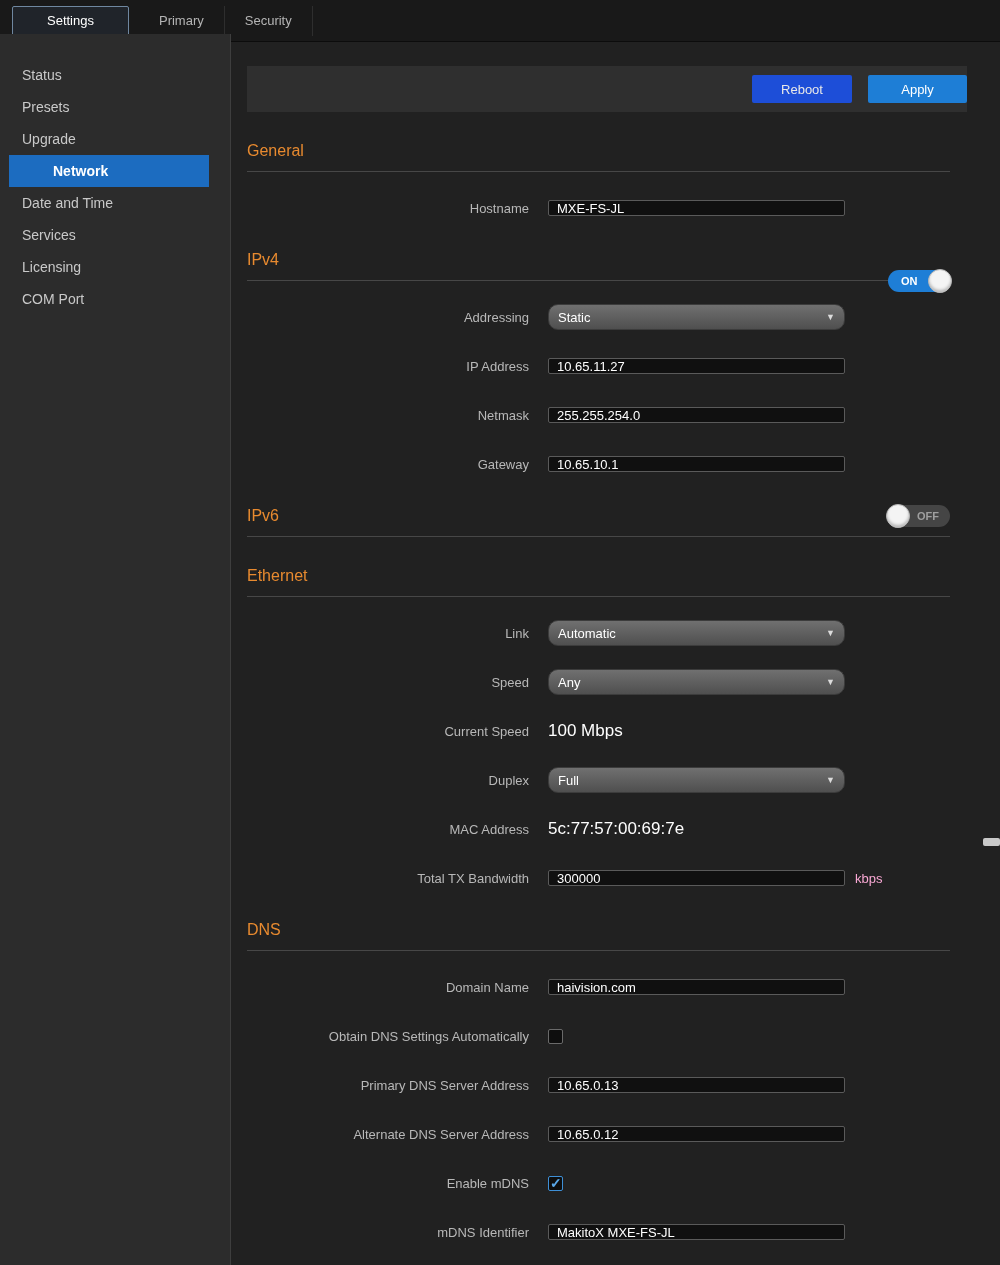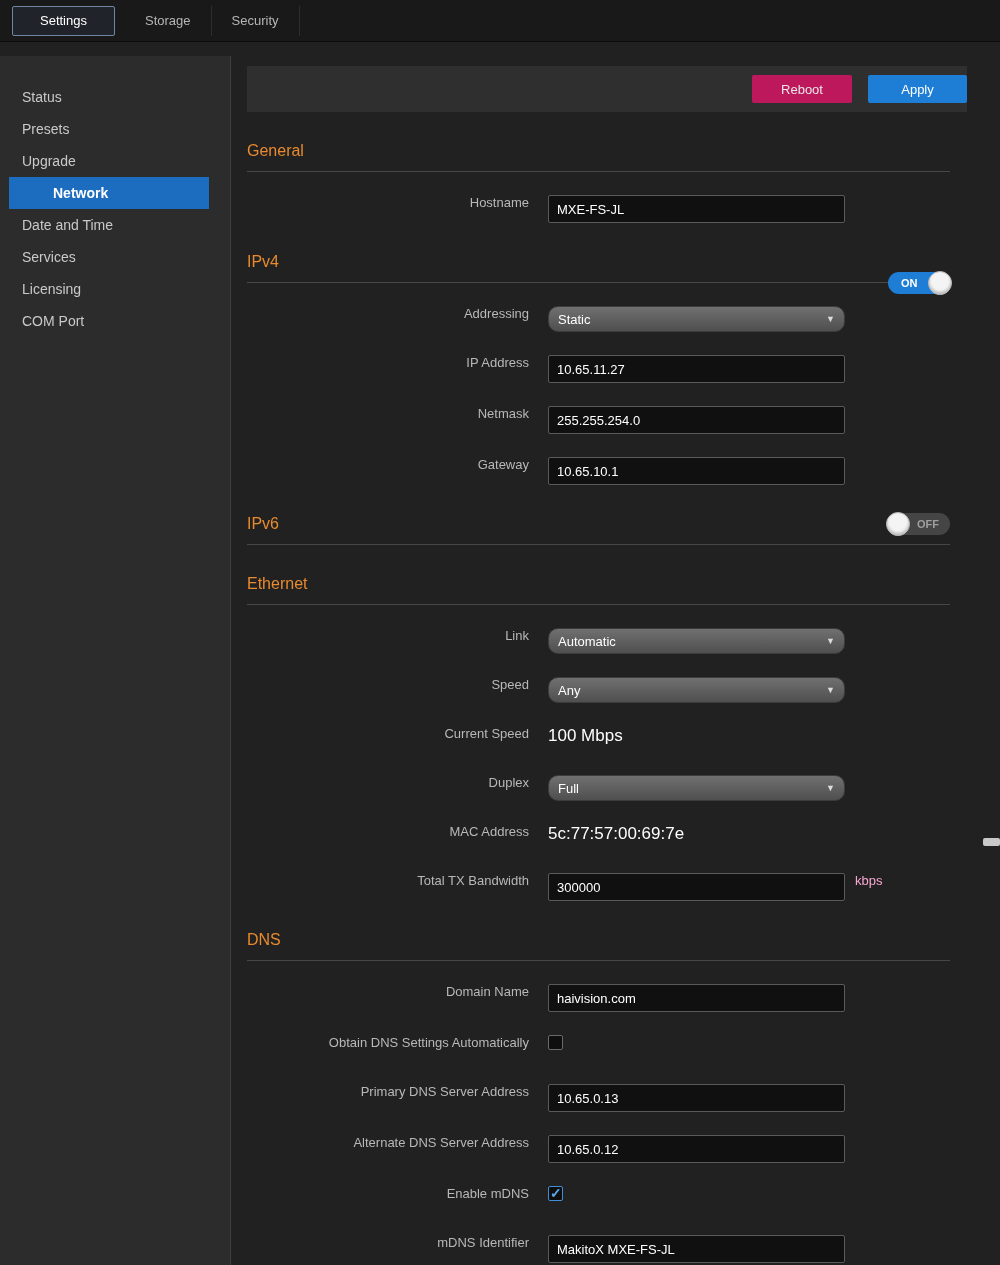--- a/index.html
+++ b/index.html
@@ -15,62 +15,62 @@
   .topbar {
     height:42px; background:#191919; border-bottom:1px solid #0c0c0c;
     display:flex; align-items:center; padding-left:12px;
   }
   .tab {
     font-size:13px; color:#b5b5b5; padding:8px 20px; cursor:default;
     border-right:1px solid #2e2e2e; line-height:14px;
   }
   .tab.active {
     color:#fff; background:#20242a; border:1px solid #6f87a0;
-    border-radius:2px; padding:7px 27px; margin-right:10px;
+    border-radius:2px; padding:7px 34px; margin-right:10px;
   }
   
   .sidebar {
-    position:absolute; top:56px; left:0; bottom:0; width:231px;
+    position:absolute; top:34px; left:0; bottom:0; width:231px;
     background:#2c2c2c; border-right:1px solid #3e3e3e; padding-top:25px;
   }
   .side-item {
     height:32px; line-height:32px; margin:0 21px 0 9px; padding-left:13px;
     font-size:14px; color:#c9c9c9; cursor:default;
   }
   .side-item.active { background:#1c6cc0; color:#ffffff; font-weight:bold;padding-left:44px; }
   
   .content {
     position:absolute; top:42px; left:232px; right:0; bottom:0;
     background:#212121; padding:24px 33px 0 15px;
   }
   .toolbar {
     height:46px; background:#2f2f2f; display:flex; align-items:center;
     justify-content:flex-end; padding:0;
   }
   .btn {
     height:28px; border:none; border-radius:2px; font-size:13px;
     font-family:inherit; color:#fff; cursor:pointer;
   }
-  .btn-reboot { width:100px; background:#be185d; color:#e8e8e8; }
+  .btn-reboot { width:100px; background:#1d4ed8; color:#e8e8e8; }
   .btn-apply  { width:99px;  background:#1e7ed6; margin-left:16px; }
   .section-head {
     margin-top:28px; margin-right:17px; height:22px;
     display:flex; align-items:center; justify-content:space-between;
   }
   .section-head h2 {
     margin:0; font-size:16px; font-weight:normal; color:#e88a2f; line-height:22px;
   }
   .divider { height:1px; background:#474747; margin-top:9px; margin-right:17px; }
-  .row { display:flex; align-items:flex-start; margin-top:23px; min-height:26px; }
+  .row { display:flex; align-items:center; margin-top:23px; min-height:26px; }
   .lbl {
     width:301px; padding-right:19px; text-align:right;
     font-size:13px; color:#b8b8b8; flex:none;
   }
   input.text {
-    width:297px; height:28px; background:#101010; border:1px solid #5a5a5a;
+    width:297px; height:16px; background:#101010; border:1px solid #5a5a5a;
     border-radius:2px; color:#fff; font-size:13px; padding:0 8px;
     font-family:inherit; outline:none;
   }
   .select {
     width:297px; height:26px; border:1px solid #3c3c3c; border-radius:10px;
     background:linear-gradient(#707070,#4f4f4f); color:#fff; font-size:13px;
     display:flex; align-items:center; padding:0 24px 0 9px;
     position:relative; cursor:default;
   }
   .caret { position:absolute; right:9px; top:7px; font-size:9px; color:#dcdcdc; }
@@ -104,21 +104,21 @@
   .scroll-thumb {
     position:absolute; right:0; top:838px; width:17px; height:8px;
     background:#c9c9c9; border-radius:2px;
   }
 </style>
 </head>
 <body>
 
 <header class="topbar">
   <div class="tab active">Settings</div>
-  <div class="tab">Storage</div>
+  <div class="tab">Primary</div>
   <div class="tab">Security</div>
 </header>
 
 <nav class="sidebar">
   <div class="side-item">Status</div>
   <div class="side-item">Presets</div>
   <div class="side-item">Upgrade</div>
   <div class="side-item active">Network</div>
   <div class="side-item">Date and Time</div>
   <div class="side-item">Services</div>

